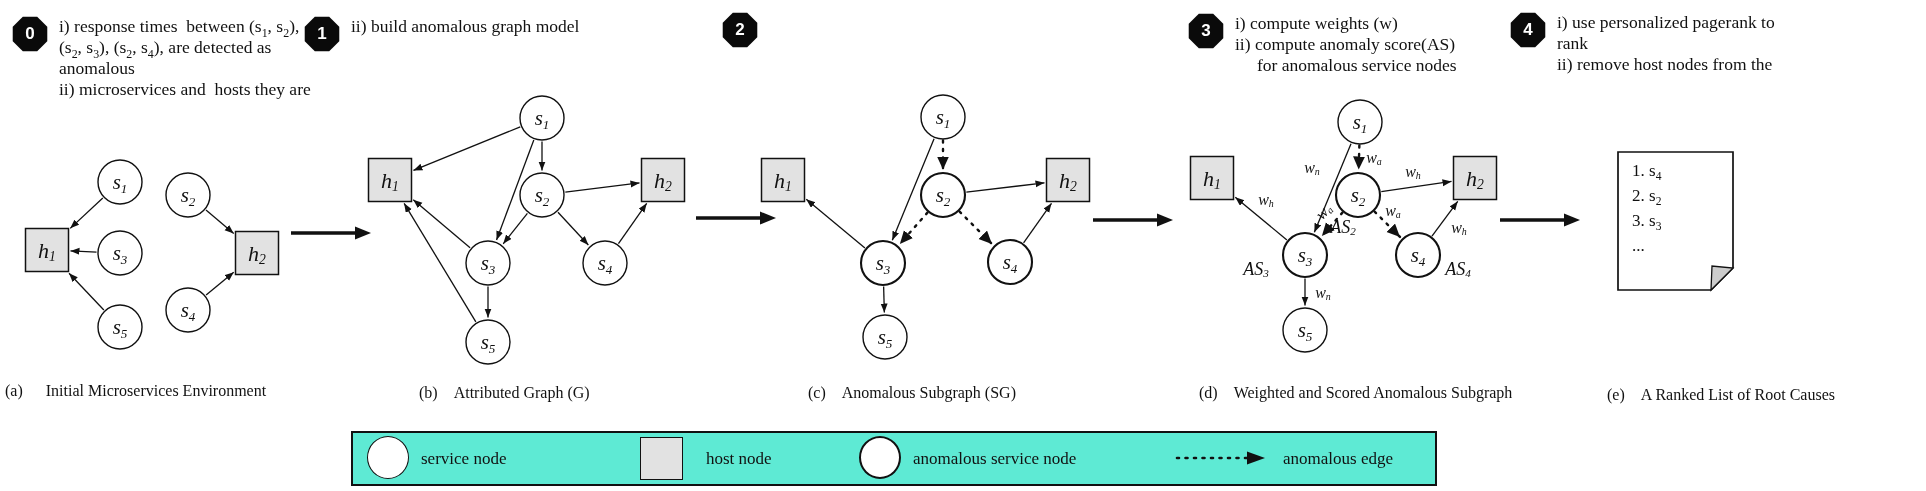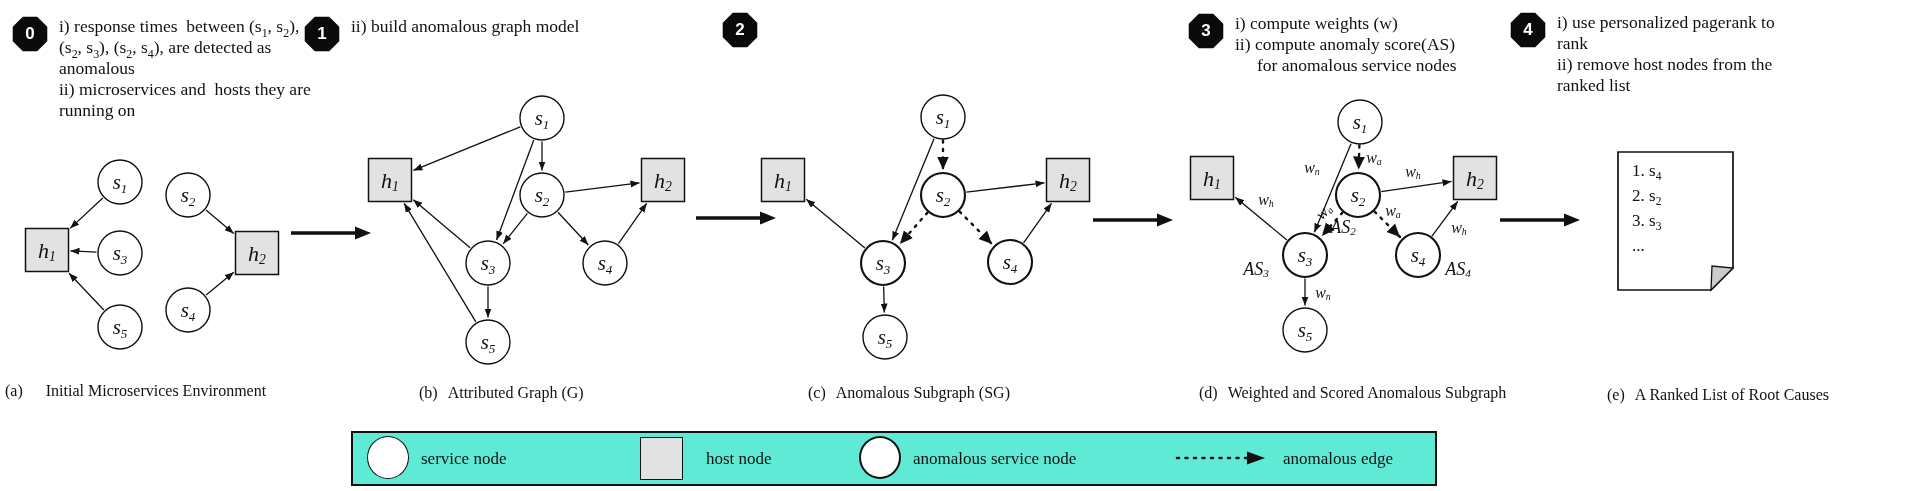--- a/index.html
+++ b/index.html
@@ -23,54 +23,54 @@
   .e-anomalous{stroke:#111;stroke-width:2.4;fill:none;stroke-dasharray:2 6.5;stroke-linecap:round}
   .nlab{font-size:21px}.hlab{font-size:22px}.elab{font-size:16px}.xlab{font-size:18px}
   svg.flow{position:absolute}
   svg.flow line{stroke:#111;stroke-width:3.4}
   svg.flow polygon{fill:#111}
   svg.doc{position:absolute}
   .page{fill:#fff;stroke:#111;stroke-width:1.7}
   .flap{fill:#ccc;stroke:#111;stroke-width:1.3}
   .doc-list{position:absolute;font-size:17px;line-height:25px}
   .caption{position:absolute;font-size:16px;white-space:nowrap}
-  .caption .cap-text{margin-left:10px}
+  .caption .cap-text{margin-left:16px}
   .caption.wide .cap-text{margin-left:23px}
   .legend{position:absolute;border:2px solid #111;background:#5eead4}
   .lg-circle{position:absolute;top:3px;width:42px;height:43px;border:1.6px solid #111;border-radius:50%;background:#fff;box-sizing:border-box}
   .lg-circle.bold{border-width:2.2px}
   .lg-square{position:absolute;top:4px;width:41px;height:41px;border:1.6px solid #111;background:#e2e2e2}
   .lg-label{position:absolute;top:50%;transform:translateY(-50%);font-size:17px;white-space:nowrap}
   .lg-arrow{position:absolute;top:15px}
   .lg-arrow line{stroke:#111;stroke-width:2.6;stroke-dasharray:2 6.5;stroke-linecap:round}
   .lg-arrow polygon{fill:#111}
 </style>
 </head>
 <body>
 
 <div id="canvas">
 
   <div class="stage" style="left:12px;top:16px">
     <div class="badge">0</div>
-    <div class="instr" style="width:288px"><div class="line">i) response times  between (s<sub>1</sub>, s<sub>2</sub>),</div><div class="line">(s<sub>2</sub>, s<sub>3</sub>), (s<sub>2</sub>, s<sub>4</sub>), are detected as</div><div class="line">anomalous</div><div class="line">ii) microservices and  hosts they are</div><div class="line">running on</div></div>
+    <div class="instr" style="width:288px"><div class="line">i) response times  between (s<sub>1</sub>, s<sub>2</sub>),</div><div class="line">(s<sub>2</sub>, s<sub>3</sub>), (s<sub>2</sub>, s<sub>4</sub>), are detected as</div><div class="line">anomalous</div><div class="line">ii) microservices and  hosts they are</div></div>
   </div>
   <div class="stage" style="left:304px;top:16px">
     <div class="badge">1</div>
     <div class="instr" style="width:300px"><div class="line">ii) build anomalous graph model</div></div>
   </div>
   <div class="stage" style="left:722px;top:12px">
     <div class="badge">2</div>
   </div>
   <div class="stage" style="left:1188px;top:13px">
     <div class="badge">3</div>
     <div class="instr" style="width:330px"><div class="line">i) compute weights (w)</div><div class="line">ii) compute anomaly score(AS)</div><div class="line">     for anomalous service nodes</div></div>
   </div>
   <div class="stage" style="left:1510px;top:12px">
     <div class="badge">4</div>
-    <div class="instr" style="width:330px"><div class="line">i) use personalized pagerank to</div><div class="line">rank</div><div class="line">ii) remove host nodes from the</div><div class="line">ranked list</div></div>
+    <div class="instr" style="width:330px"><div class="line">i) use personalized pagerank to</div><div class="line">rank</div><div class="line">ii) remove host nodes from the</div></div>
   </div>
 
   <svg class="graph" width="300" height="255" viewBox="0 0 300 255" style="left: 0px; top: 130px;">
       <defs>
         <marker id="a-n" markerWidth="10" markerHeight="8" refX="9" refY="3.5" orient="auto" markerUnits="userSpaceOnUse">
           <path d="M0,0 L9,3.5 L0,7 Z" fill="#111111"></path>
         </marker>
         <marker id="a-a" markerWidth="15" markerHeight="13" refX="13" refY="6" orient="auto" markerUnits="userSpaceOnUse">
           <path d="M0,0 L13,6 L0,12 Z" fill="#111111"></path>
         </marker>

